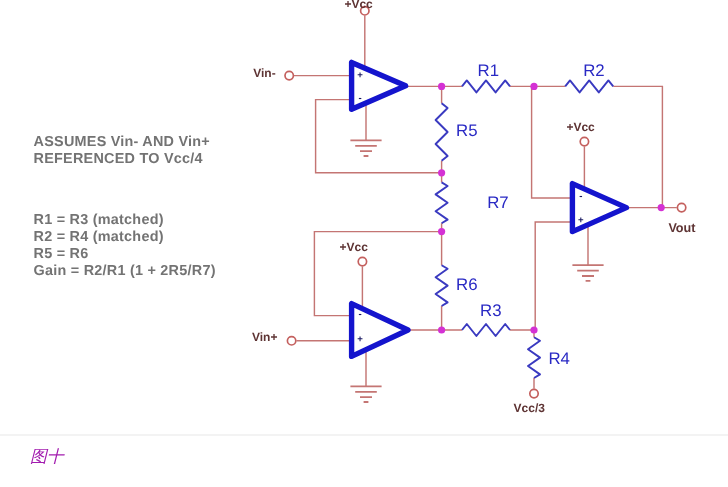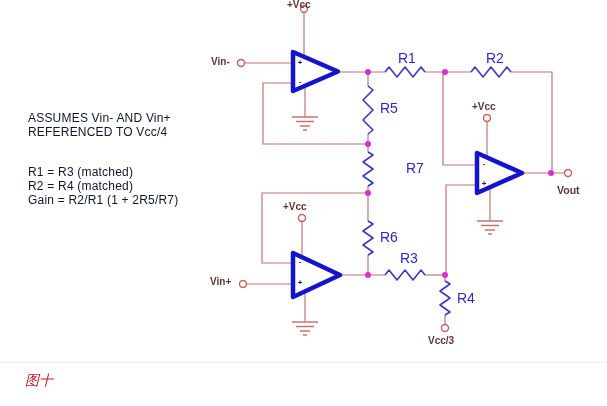--- a/index.html
+++ b/index.html
@@ -2,38 +2,38 @@
 <html><head>
 <meta charset="utf-8">
 <style>
   html,body { margin:0; padding:0; }
   .screen {
     position:relative; width:607px; height:398px; background:#ffffff;
     font-family:"Liberation Sans", sans-serif; overflow:hidden;
   }
   .notes {
     position:absolute; left:28px; top:111px;
-    color:#0f172a; font-weight:normal; font-size:12px; line-height:14px;
+    color:#737373; font-weight:bold; font-size:12px; line-height:14px;
     letter-spacing:0.2px; white-space:nowrap;
   }
-  .note-gap { margin-top:26px; }
+  .note-gap { margin-top:37px; }
   .net-label {
     position:absolute; color:#5e3434; font-weight:bold; font-size:10px;
     white-space:nowrap; line-height:10px;
   }
   .r-label {
     position:absolute; color:#2929c4; font-weight:normal; font-size:14px;
     white-space:nowrap; line-height:11px;
   }
   .pin-mark {
     position:absolute; color:#14145e; font-weight:bold; font-size:8px;
     line-height:8px; width:8px; text-align:center;
   }
   .caption {
-    position:absolute; left:25px; top:372px; color:#b91c1c;
+    position:absolute; left:25px; top:372px; color:#a21caf;
     font-style:italic; font-size:14px;
     font-family:Liberation Serif, serif;
   }
   .img-edge {
     position:absolute; left:0; top:362px; width:607px; height:1px;
     background:#ececec;
   }
   svg.schem { position:absolute; left:0; top:0; }
   .wire { stroke:#c47573; stroke-width:1.2; fill:none; }
   .gnd  { stroke:#c47573; stroke-width:1.5; fill:none; }
@@ -136,20 +136,21 @@
   <span class="pin-mark" style="left:296px; top:258px;">-</span>
   <span class="pin-mark" style="left:296px; top:279px;">+</span>
   <span class="pin-mark" style="left:480px; top:160px;">-</span>
   <span class="pin-mark" style="left:480px; top:180px;">+</span>
 
   <div class="notes">
     <div>ASSUMES Vin- AND Vin+</div>
     <div>REFERENCED TO Vcc/4</div>
     <div class="note-gap">R1 = R3 (matched)</div>
     <div>R2 = R4 (matched)</div>
+    <div>R5 = R6</div>
     <div>Gain = R2/R1 (1 + 2R5/R7)</div>
   </div>
 
   <div class="img-edge"></div>
 
   <div class="caption">图十</div>
 
 </div>
 
 </body></html>

